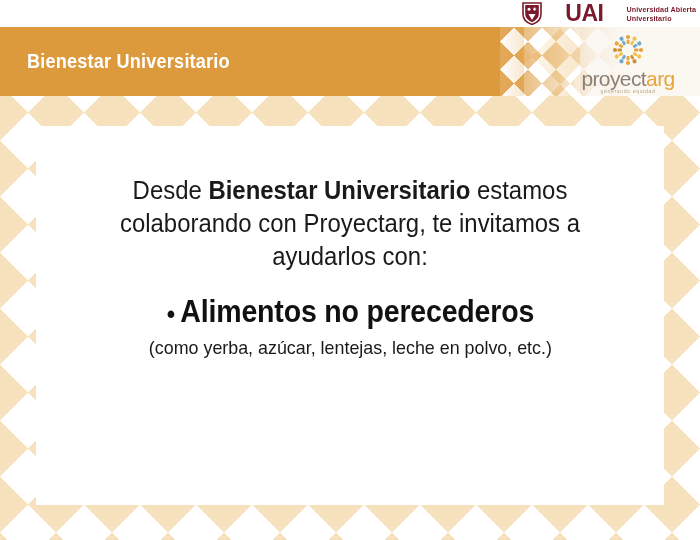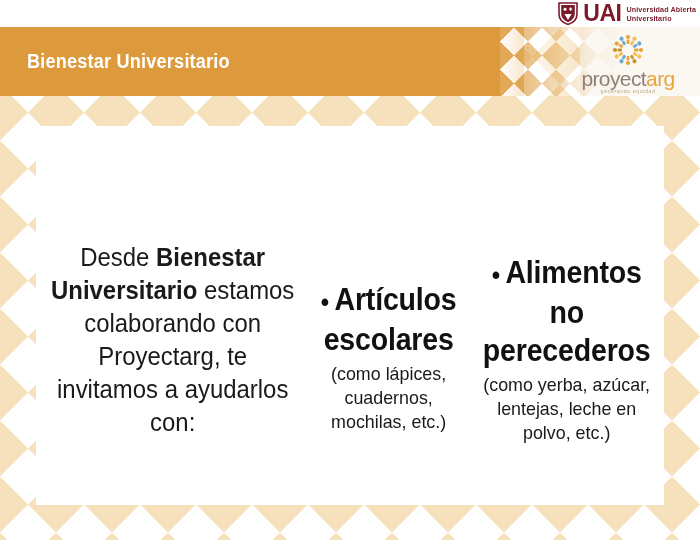--- a/index.html
+++ b/index.html
@@ -26,21 +26,21 @@
   
   .topstrip {
     position:absolute; top:0; left:0;
     width:700px; height:27px;
     background:#ffffff;
     z-index:5;
   }
   .uai-logo {
     position:absolute; top:0px; right:4px;
     height:27px;
-    display:flex; align-items:center; gap:5px;
+    display:flex; align-items:center; gap:23px;
   }
   .uai-shield {
     width:20px; height:23px;
     position:relative;
     display:block;
   }
   .uai-word {
     font-family:"Liberation Sans", sans-serif;
     font-weight:bold;
     font-size:23px;
@@ -126,21 +126,21 @@
     margin-top:-1px;
   }
 
   
   .card {
     position:absolute;
     left:36px; top:126px;
     width:628px; height:379px;
     background:#FFFFFF;
     z-index:3;
-    display:flex; flex-direction:row;
+    display:flex; flex-direction:column;
     align-items:center; justify-content:flex-start;
     padding-top:48px;
   }
 
   .lead {
     width:600px;
     text-align:center;
     font-family:"Liberation Sans", sans-serif;
     font-size:26px;
     line-height:33px;
@@ -262,24 +262,20 @@
       </svg>
     </span>
     <div class="pa-word"><span>proyect</span><b>arg</b></div>
     <div class="pa-tag">generando equidad</div>
   </div>
 
   <div class="card">
 
     <div class="lead"><span>Desde </span><b>Bienestar Universitario</b><span> estamos colaborando con Proyectarg, te invitamos a ayudarlos con:</span></div>
 
-    <div class="bullet-block">
-      <div class="bullet-main"><span class="bullet-dot">•</span><span>Artículos escolares</span></div>
-      <div class="bullet-sub">(como lápices, cuadernos, mochilas, etc.)</div>
-    </div>
 
     <div class="bullet-block second">
       <div class="bullet-main"><span class="bullet-dot">•</span><span>Alimentos no perecederos</span></div>
       <div class="bullet-sub">(como yerba, azúcar, lentejas, leche en polvo, etc.)</div>
     </div>
 
   </div>
 </div>
 
 </body></html>

